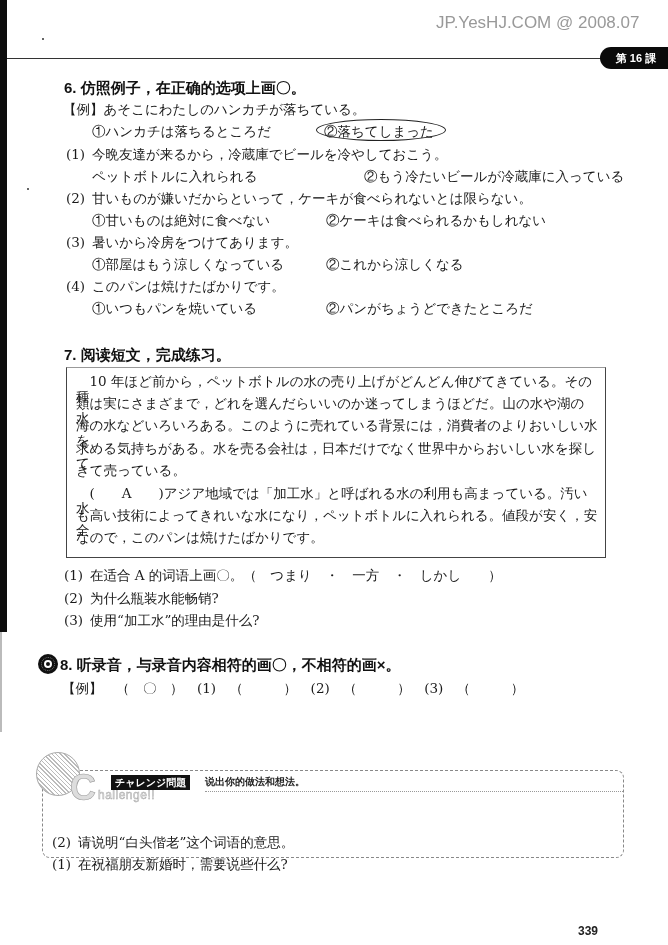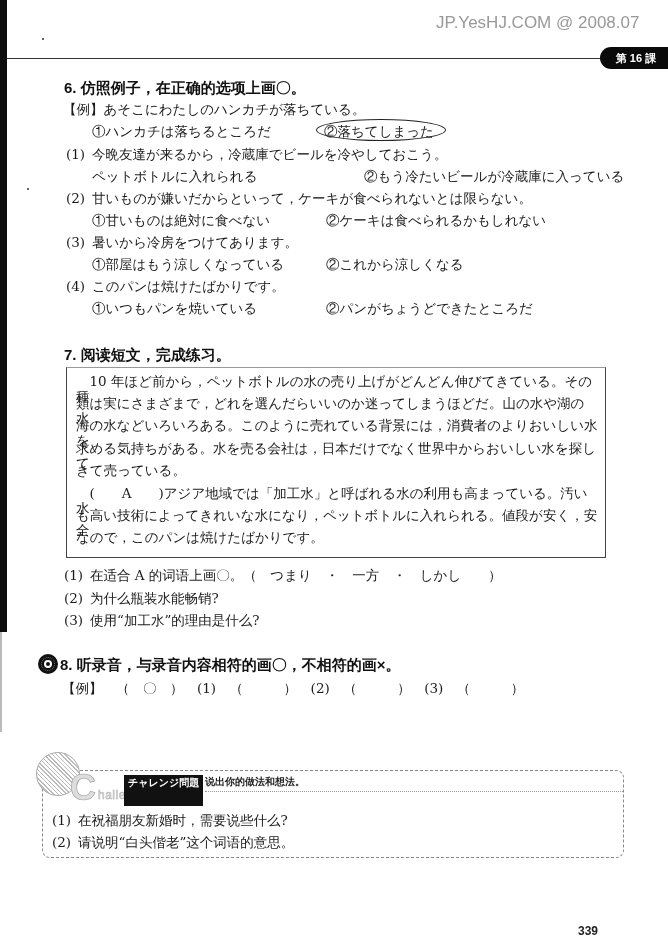--- a/index.html
+++ b/index.html
@@ -29,21 +29,21 @@
   .cd-icon .inner { width: 8px; height: 8px; border-radius: 50%; border: 2px solid #fff; }
   .cd-icon .ring { position: absolute; width: 14px; height: 14px; border-radius: 50%; border: 1px dotted #777; }
 
   .challenge-box { position: absolute; left: 42px; top: 770px; width: 582px; height: 88px; border: 1px dashed #888; border-radius: 8px; }
   .challenge-logo { position: absolute; left: 36px; top: 752px; width: 44px; height: 44px; border-radius: 50%;
     background: repeating-linear-gradient(45deg, #bbb 0 1px, #fff 1px 3px); border: 1px solid #aaa; }
   .challenge-c { position: absolute; left: 70px; top: 770px; font-family: "Liberation Sans", sans-serif; font-size: 36px; font-weight: bold; color: #ddd;
     -webkit-text-stroke: 0.6px #999; line-height: 36px; }
   .challenge-word { position: absolute; left: 98px; top: 788px; font-family: "Liberation Sans", sans-serif; font-size: 12px; color: #e6e6e6;
     -webkit-text-stroke: 0.5px #aaa; letter-spacing: 0.5px; }
-  .challenge-badge { position: absolute; left: 124px; top: 775px; height: 31px; padding: 0 4px; background: #111; color: #fff;
+  .challenge-badge { position: absolute; left: 111px; top: 775px; height: 15px; padding: 0 4px; background: #111; color: #fff;
     font-family: "Liberation Sans", sans-serif; font-weight: bold; font-size: 10px; line-height: 15px; }
   .challenge-instr { position: absolute; left: 205px; top: 775px; font-family: "Liberation Sans", sans-serif; font-size: 10px; font-weight: bold; color: #222; }
   .challenge-dots { position: absolute; left: 205px; top: 791px; width: 418px; border-top: 1px dotted #999; }
 
   .page-num { position: absolute; left: 578px; top: 924px; font-family: "Liberation Sans", sans-serif; font-size: 12px; font-weight: bold; color: #222; }
   .speck { position: absolute; width: 2px; height: 2px; background: #333; border-radius: 50%; }
 </style>
 </head>
 <body>
 
@@ -119,20 +119,20 @@
 <div class="line" style="left:62px;top:680px;">【例】　（　〇　）　(1)　（　　　）　(2)　（　　　）　(3)　（　　　）</div>
 
 <div class="challenge-box"></div>
 <div class="challenge-logo"></div>
 <div class="challenge-c">C</div>
 <div class="challenge-word">hallenge!!</div>
 <div class="challenge-badge">チャレンジ問題</div>
 <div class="challenge-instr">说出你的做法和想法。</div>
 <div class="challenge-dots"></div>
 
-<div class="line" style="left:52px;top:812px;">
+<div class="line" style="left:52px;top:856px;">
   <span class="num">(1)</span><span>在祝福朋友新婚时，需要说些什么?</span>
 </div>
 <div class="line" style="left:52px;top:834px;">
   <span class="num">(2)</span><span>请说明“白头偕老”这个词语的意思。</span>
 </div>
 
 <div class="page-num">339</div>
 
 </body></html>

